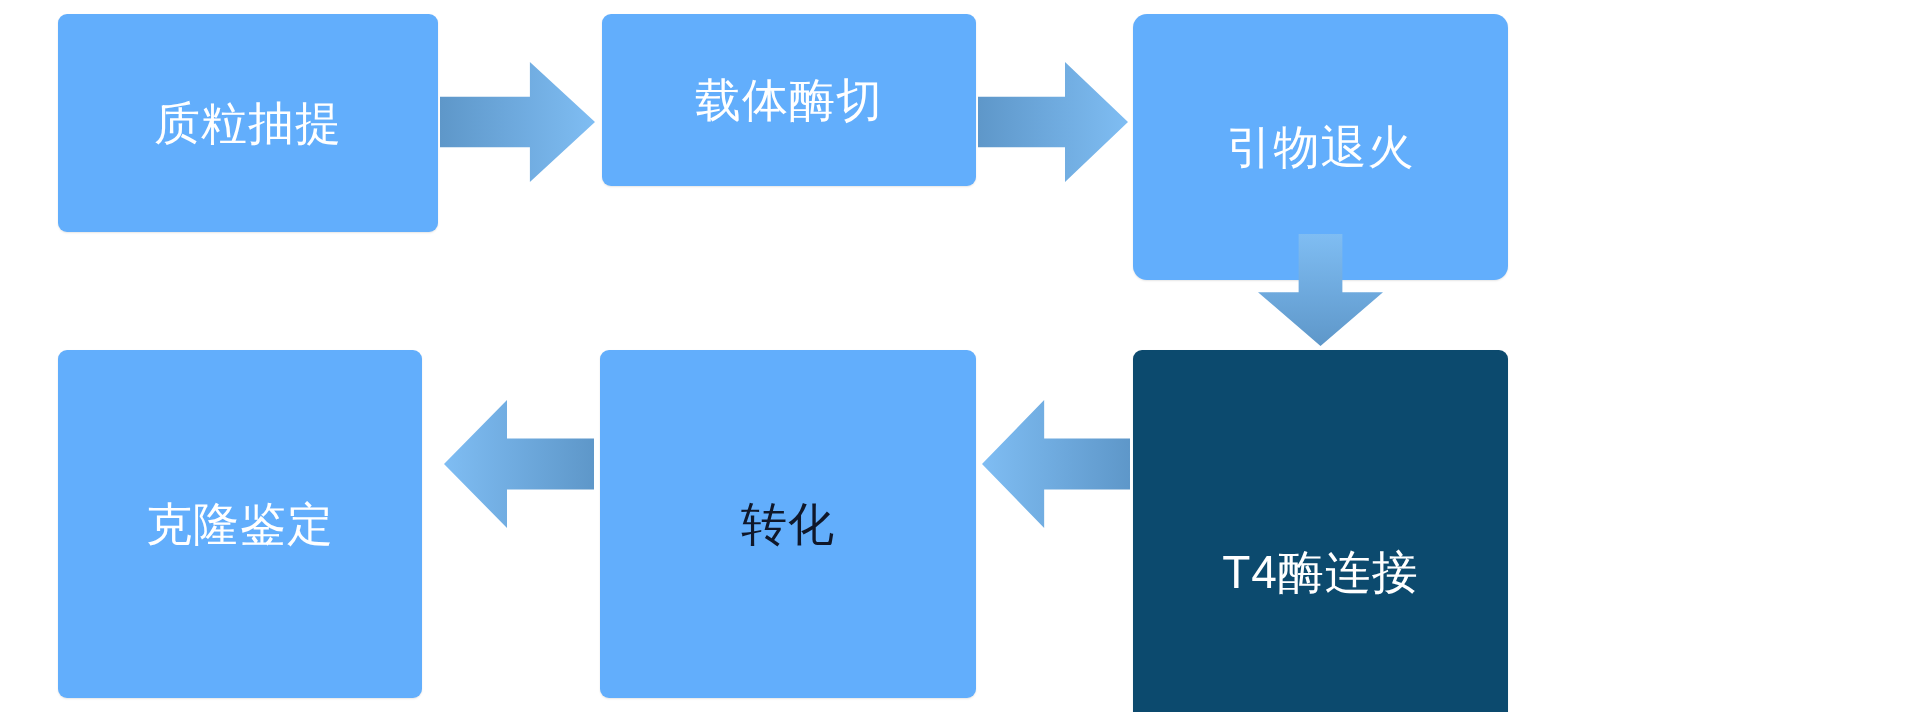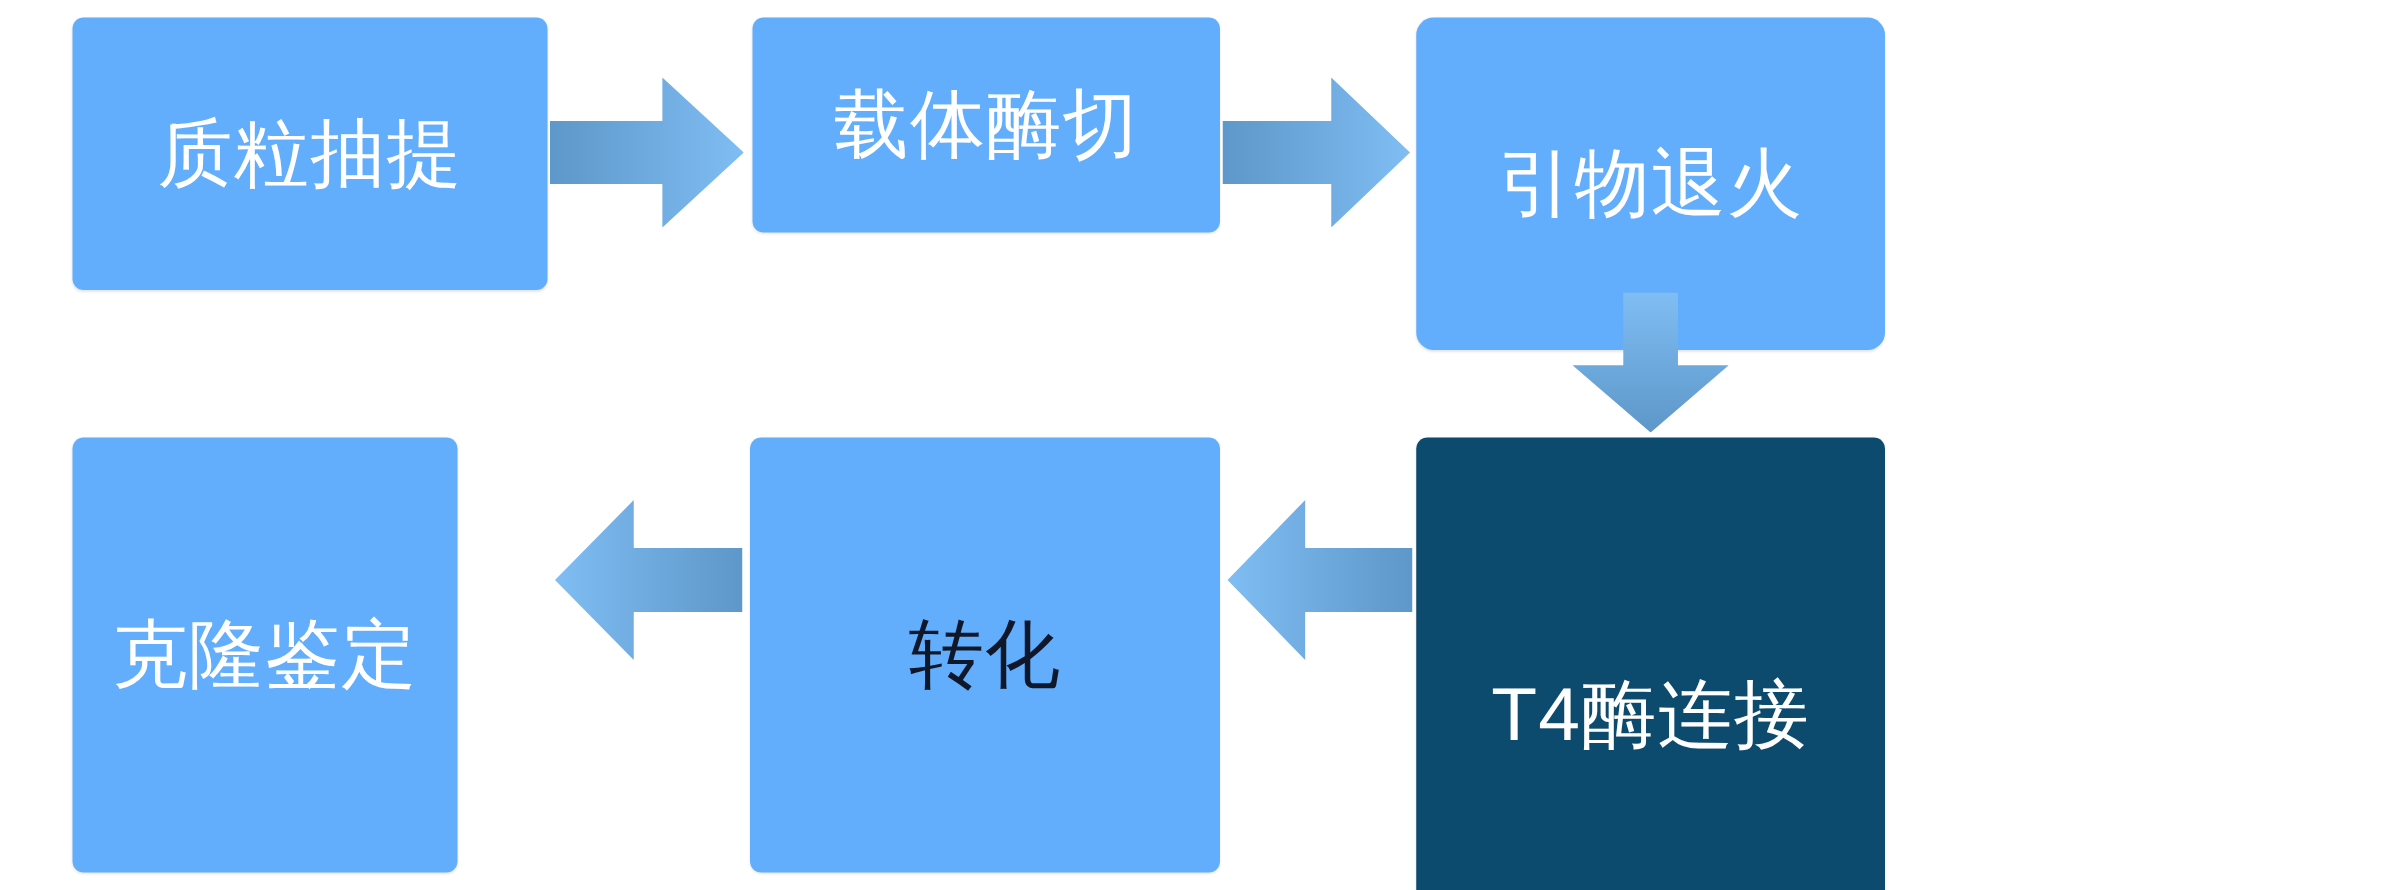--- a/index.html
+++ b/index.html
@@ -20,21 +20,21 @@
   }
   .node {
     position: absolute;
     box-sizing: border-box;
     background: #62AEFC;
     border-radius: 9px;
     display: flex;
     align-items: center;
     justify-content: center;
     color: #ffffff;
-    font-size: 60px;
+    font-size: 46px;
     font-weight: 400;
     letter-spacing: 1px;
     line-height: 1.1;
     box-shadow: 0 1px 2px rgba(0,0,0,0.10);
     user-select: none;
   }
   .node-label {
     display: block;
     text-align: center;
     white-space: nowrap;
@@ -61,21 +61,21 @@
     </div>
     <div class="node" style="left: 1133px; top: 14px; width: 375px; height: 266px; background: rgb(98, 174, 252); color: rgb(255, 255, 255); border-radius: 14px;">
       <span class="node-label">引物退火</span>
     </div>
     <div class="node" style="left: 1133px; top: 350px; width: 375px; height: 444px; background: #0c4a6e; color: rgb(255, 255, 255);">
       <span class="node-label">T4酶连接</span>
     </div>
     <div class="node" style="left: 600px; top: 350px; width: 376px; height: 348px; background: rgb(98, 174, 252); color: #0f172a;">
       <span class="node-label">转化</span>
     </div>
-    <div class="node" style="left: 58px; top: 350px; width: 308px; height: 348px; background: rgb(98, 174, 252); color: rgb(255, 255, 255);">
+    <div class="node" style="left: 58px; top: 350px; width: 364px; height: 348px; background: rgb(98, 174, 252); color: rgb(255, 255, 255);">
       <span class="node-label">克隆鉴定</span>
     </div>
     <div class="arrow" style="left: 440px; top: 62px; width: 155px; height: 120px;">
       <svg viewBox="0 0 155 120" preserveAspectRatio="none">
         <defs>
           <linearGradient id="grad-a1" x1="0" y1="0" x2="1" y2="0">
             <stop offset="0%" stop-color="#5E97C9"></stop>
             <stop offset="100%" stop-color="#7FBDF3"></stop>
           </linearGradient>
         </defs>

